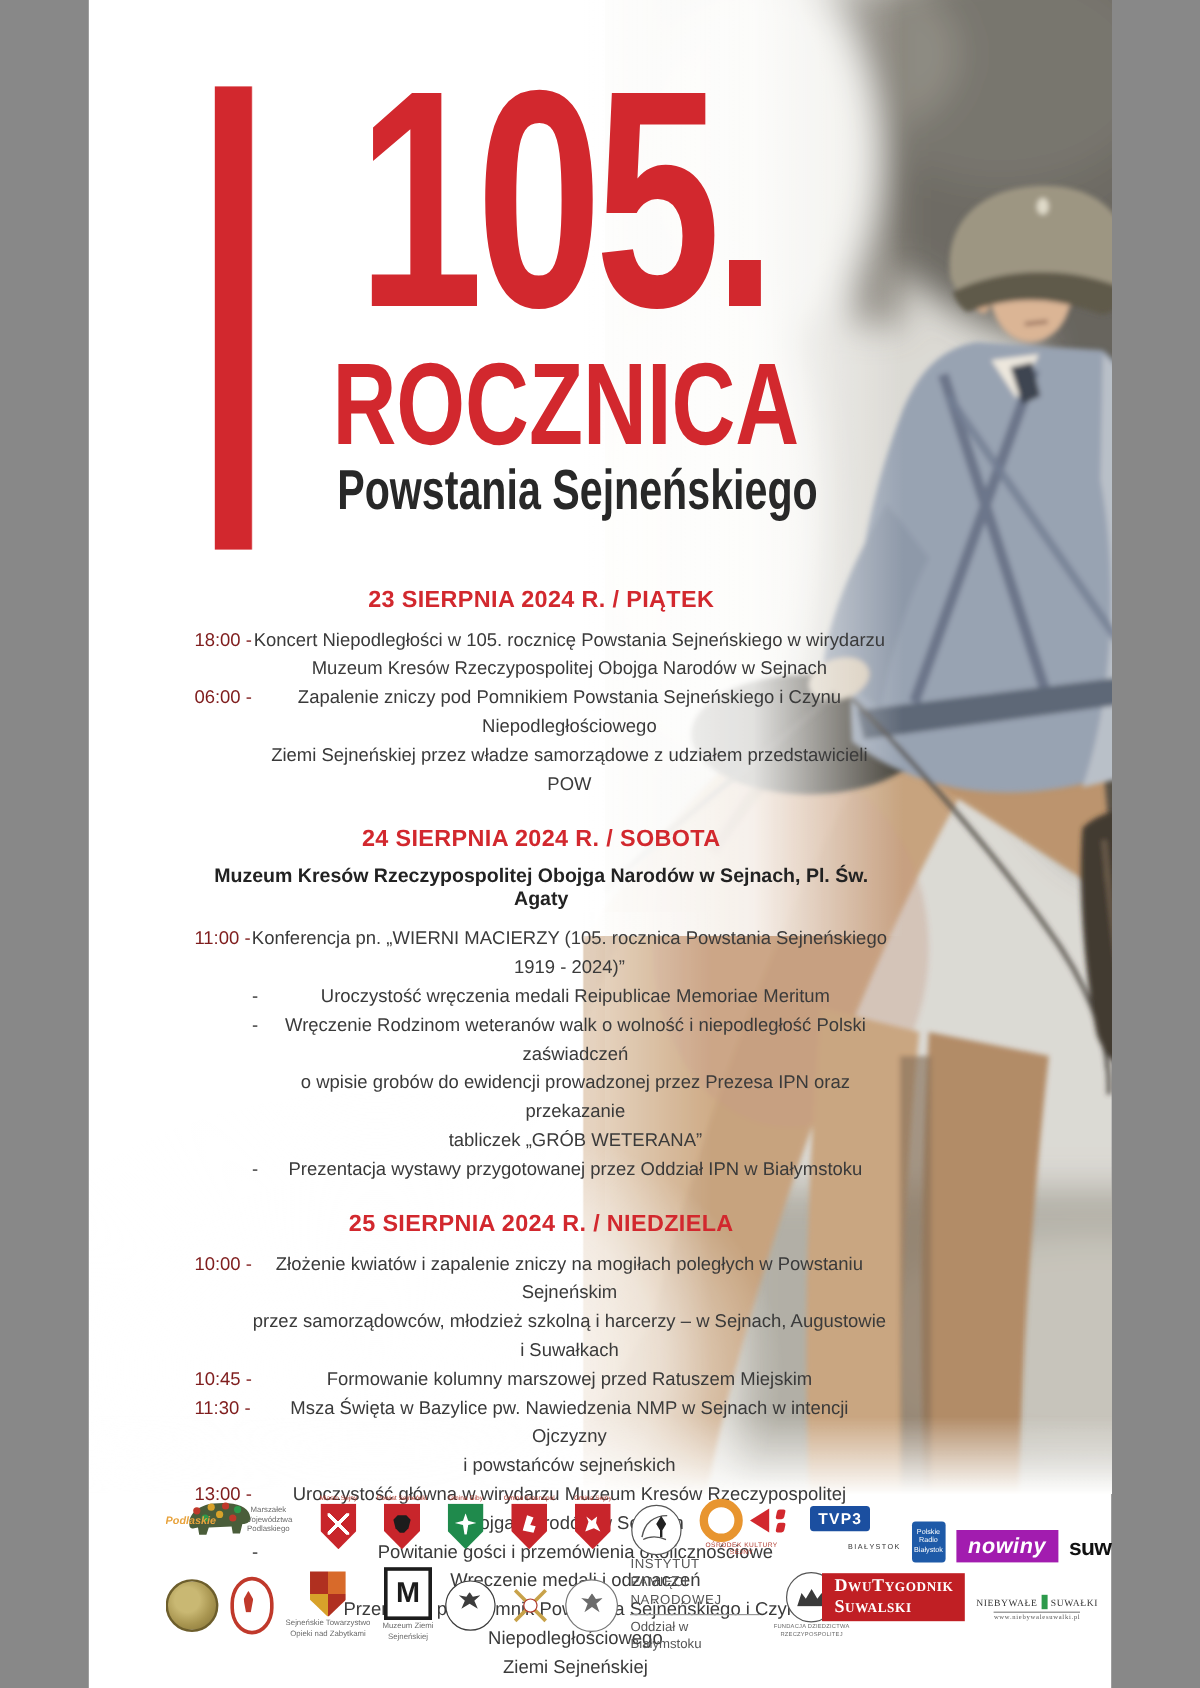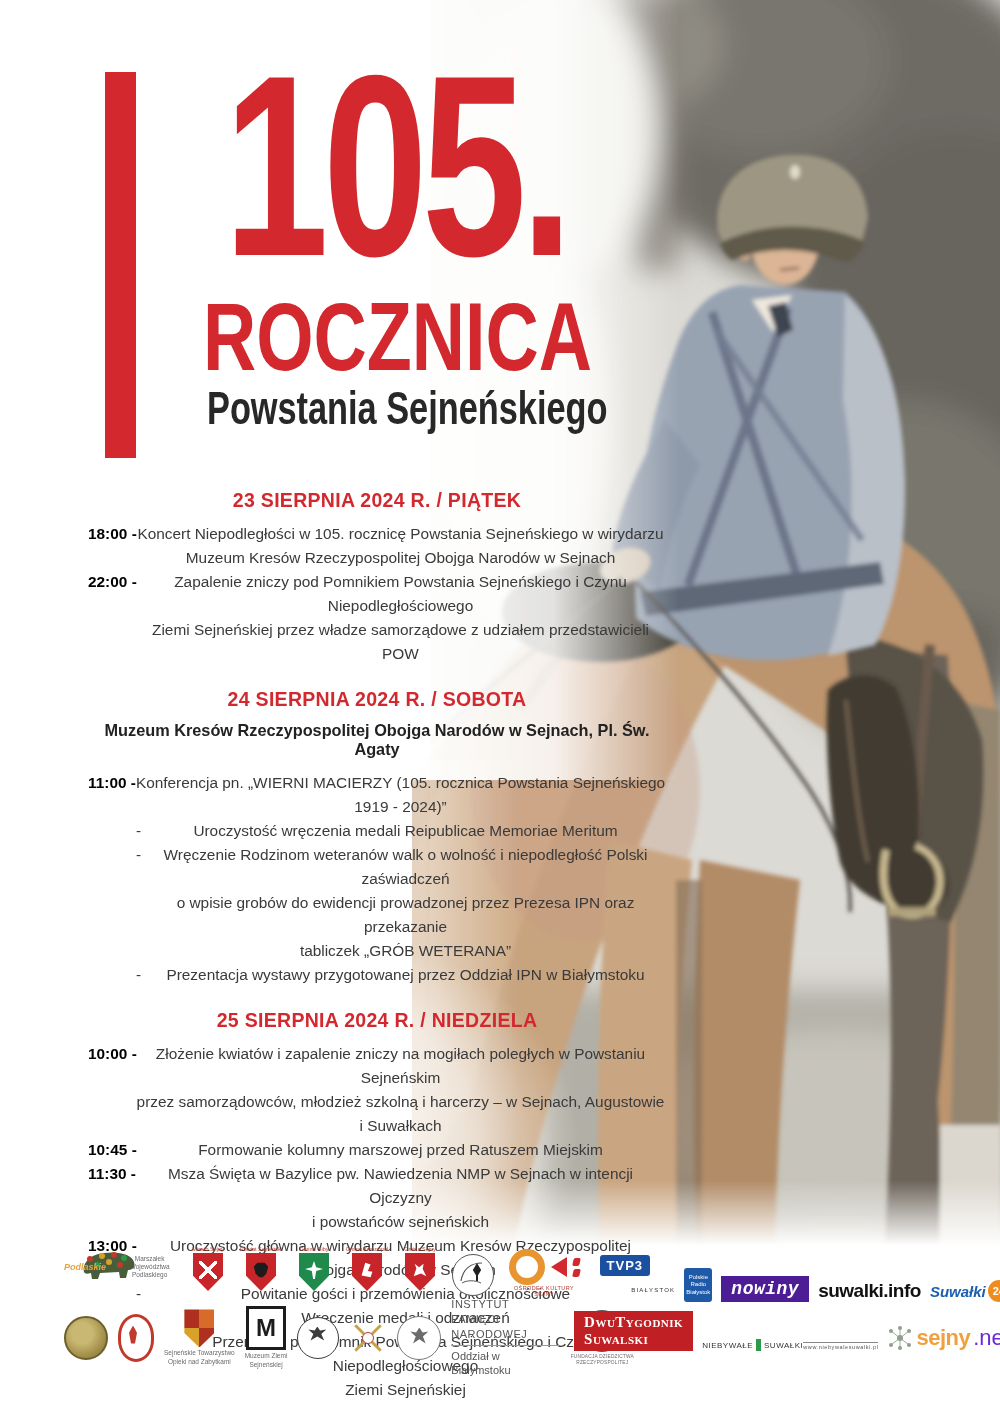--- a/index.html
+++ b/index.html
@@ -1,21 +1,21 @@
 <!DOCTYPE html>
 <html><head>
 <meta charset="utf-8">
 <style>
   :root{
     --red:#d2282e;
     --ink:#3a3a3a;
   }
   html,body{margin:0;padding:0;background:#888;}
   .poster{
-    position:relative;width:1000px;height:1407px;margin:0 auto;
+    position:relative;width:852px;height:1407px;margin:0 auto;
     background:#ffffff;overflow:hidden;
     font-family:"Liberation Sans","DejaVu Sans",sans-serif;
   }
   .photo-layer{position:absolute;left:0;top:0;width:1000px;height:1245px;}
   
   .accent-bar{position:absolute;left:105px;top:72px;width:31px;height:386px;background:var(--red);}
   .t-num{
     position:absolute;left:224px;top:52px;font-size:258px;line-height:.88;font-weight:bold;
     color:var(--red);letter-spacing:-8px;transform:scaleX(.73);transform-origin:0 0;white-space:nowrap;
   }
@@ -28,21 +28,21 @@
     color:#282828;transform:scaleX(.73);transform-origin:0 0;white-space:nowrap;
   }
   
   .schedule{position:absolute;left:88px;top:489px;width:578px;}
   .section{margin-bottom:22px;text-align:center;}
   .sec-h{color:var(--red);font-size:19.5px;font-weight:bold;letter-spacing:.3px;margin:0 0 10px;}
   .venue{font-size:16.3px;font-weight:bold;color:#222;margin:0 0 12px;}
   .item,.sub{position:relative;font-size:15.4px;line-height:24px;color:var(--ink);}
   .item{padding-left:47px;}
   .sub{padding-left:57px;}
-  .time{position:absolute;left:0;top:0;font-weight:bold;color:#000000;white-space:nowrap;}
+  .time{position:absolute;left:0;top:0;font-weight:normal;color:#7f1d1d;white-space:nowrap;}
   .dash{position:absolute;left:48px;top:0;color:var(--ink);}
   .txt{white-space:pre-line;}
   
   .sp-row1{position:absolute;left:76px;top:1246px;display:flex;align-items:flex-start;gap:11px;}
   .sp-row2{position:absolute;left:64px;top:1297px;display:flex;align-items:center;gap:10px;}
   .cap{font-size:6.5px;color:#6a6a6a;text-align:center;line-height:1.25;white-space:pre-line;margin-top:2px;}
   .shield-wrap{display:flex;flex-direction:column;align-items:center;width:42px;}
   .shield-label{font-size:5.5px;color:#b03a2e;margin-bottom:1px;white-space:nowrap;}
   .shield{width:30px;height:38px;clip-path:polygon(0 0,100% 0,100% 60%,50% 100%,0 60%);position:relative;}
   .shield .charge{position:absolute;left:6px;top:8px;width:18px;height:18px;}
@@ -81,27 +81,27 @@
   .fund .cap{font-size:4.8px;letter-spacing:.2px;}
   
   .patronat{position:absolute;left:612px;top:1255px;width:360px;}
   .pat-h{font-size:14px;color:#4d4d4d;text-align:center;margin-bottom:12px;}
   .pat-row{display:flex;align-items:flex-end;justify-content:center;gap:9px;}
   .pat-row + .pat-row{margin-top:9px;}
   .tvp{display:flex;flex-direction:column;align-items:center;}
   .tvp .box{background:#1b4fa0;color:#fff;font-weight:bold;font-size:13px;padding:3px 7px;border-radius:3px;letter-spacing:1px;}
   .tvp .sub{font-size:6px;color:#333;letter-spacing:1.2px;margin-top:2px;}
   .prb{width:44px;height:30px;background:#1e5aa8;border-radius:3px;color:#fff;font-size:6px;line-height:1.2;display:flex;align-items:center;justify-content:center;text-align:center;padding:2px;}
-  .nowiny{background:#4c1d95;color:#fff;font-weight:bold;font-style:italic;font-size:18px;padding:3px 10px;letter-spacing:.5px;font-family:Liberation Mono, monospace;}
+  .nowiny{background:#a21caf;color:#fff;font-weight:bold;font-style:italic;font-size:18px;padding:3px 10px;letter-spacing:.5px;}
   .suwinfo{font-weight:900;font-size:19px;color:#111;letter-spacing:-.5px;}
   .suw24{display:flex;align-items:center;gap:2px;position:relative;}
   .suw24 .w{color:#1b5fae;font-weight:bold;font-style:italic;font-size:15px;}
   .suw24 .b{width:22px;height:22px;border-radius:50%;background:#ef8c1e;color:#fff;font-weight:bold;font-size:11px;display:flex;align-items:center;justify-content:center;}
   .dwut{background:#c01f24;color:#fff;font-family:"Liberation Serif",serif;font-variant:small-caps;font-size:15px;font-weight:bold;padding:3px 10px;letter-spacing:.5px;}
-  .nieb{display:flex;flex-direction:row;align-items:center;font-family:Liberation Sans, sans-serif;}
+  .nieb{display:flex;flex-direction:column;align-items:center;font-family:Liberation Serif, serif;}
   .nieb .l1{display:flex;align-items:center;gap:3px;font-size:8px;color:#333;letter-spacing:.5px;}
   .nieb .plus{width:5px;height:12px;background:#2d9a4b;}
   .nieb .url{font-size:5.5px;color:#555;border-top:1px solid #888;margin-top:2px;padding-top:1px;letter-spacing:.6px;}
   .sejnynet{display:flex;align-items:center;gap:3px;}
   .sejnynet .mol{position:relative;width:26px;height:26px;}
   .sejnynet .orange{color:#f0a03c;font-weight:bold;font-size:22px;letter-spacing:-.5px;}
   .sejnynet .gray{color:#6d28d9;font-size:22px;}
 </style>
 </head>
 <body>
@@ -212,21 +212,21 @@
   <div class="accent-bar"></div>
   <div class="t-num">105.</div>
   <div class="t-word">ROCZNICA</div>
   <div class="t-sub">Powstania Sejneńskiego</div>
 
   <div class="schedule">
       <div class="section">
         <div class="sec-h">23 SIERPNIA 2024 R. / PIĄTEK</div>
         <div class="item"><span class="time">18:00 -</span><span class="txt">Koncert Niepodległości  w 105. rocznicę Powstania Sejneńskiego w  wirydarzu
 Muzeum Kresów Rzeczypospolitej Obojga Narodów w Sejnach</span></div>
-        <div class="item"><span class="time">22:00 -</span><span class="txt">Zapalenie zniczy pod Pomnikiem Powstania Sejneńskiego i Czynu Niepodległościowego
+        <div class="item"><span class="time">06:00 -</span><span class="txt">Zapalenie zniczy pod Pomnikiem Powstania Sejneńskiego i Czynu Niepodległościowego
 Ziemi Sejneńskiej przez władze samorządowe z udziałem przedstawicieli POW</span></div>
       </div>
       <div class="section">
         <div class="sec-h">24 SIERPNIA 2024 R. / SOBOTA</div>
         <div class="venue">Muzeum Kresów Rzeczypospolitej Obojga Narodów w Sejnach, Pl. Św. Agaty</div>
         <div class="item"><span class="time">11:00 -</span><span class="txt">Konferencja pn. „WIERNI MACIERZY (105. rocznica Powstania Sejneńskiego 1919 - 2024)”</span></div>
         <div class="sub"><span class="dash">-</span><span class="txt">Uroczystość wręczenia medali Reipublicae Memoriae Meritum</span></div>
         <div class="sub"><span class="dash">-</span><span class="txt">Wręczenie Rodzinom weteranów walk o wolność i niepodległość Polski zaświadczeń
 o wpisie grobów do ewidencji prowadzonej przez Prezesa IPN oraz przekazanie
 tabliczek „GRÓB WETERANA”</span></div>

